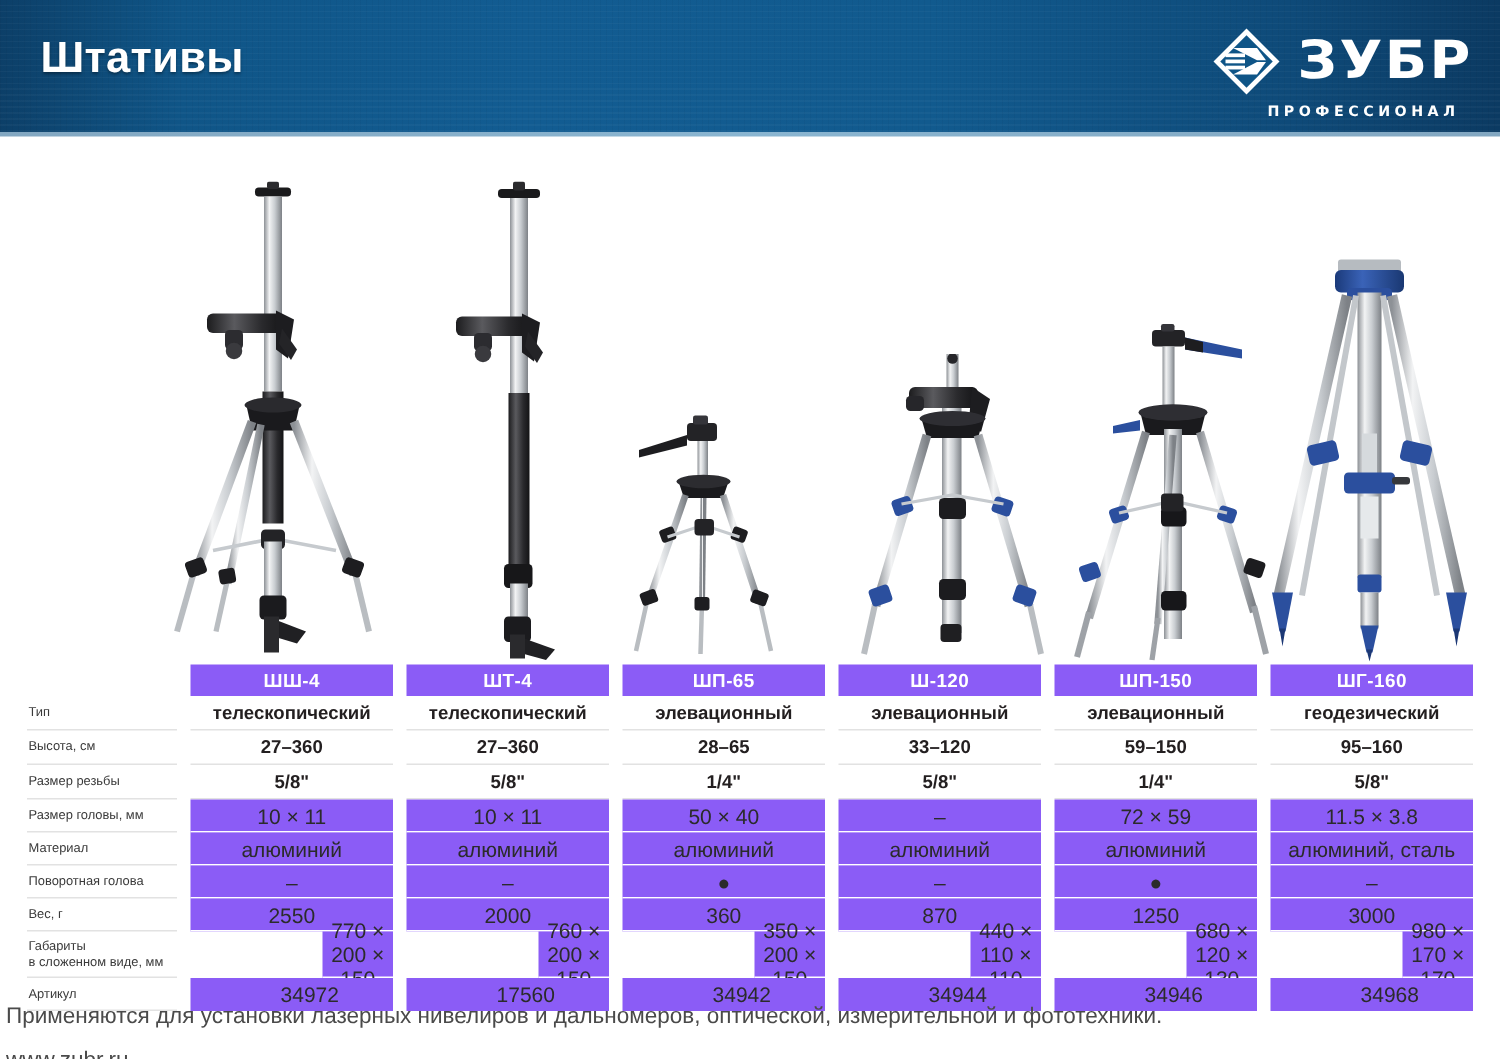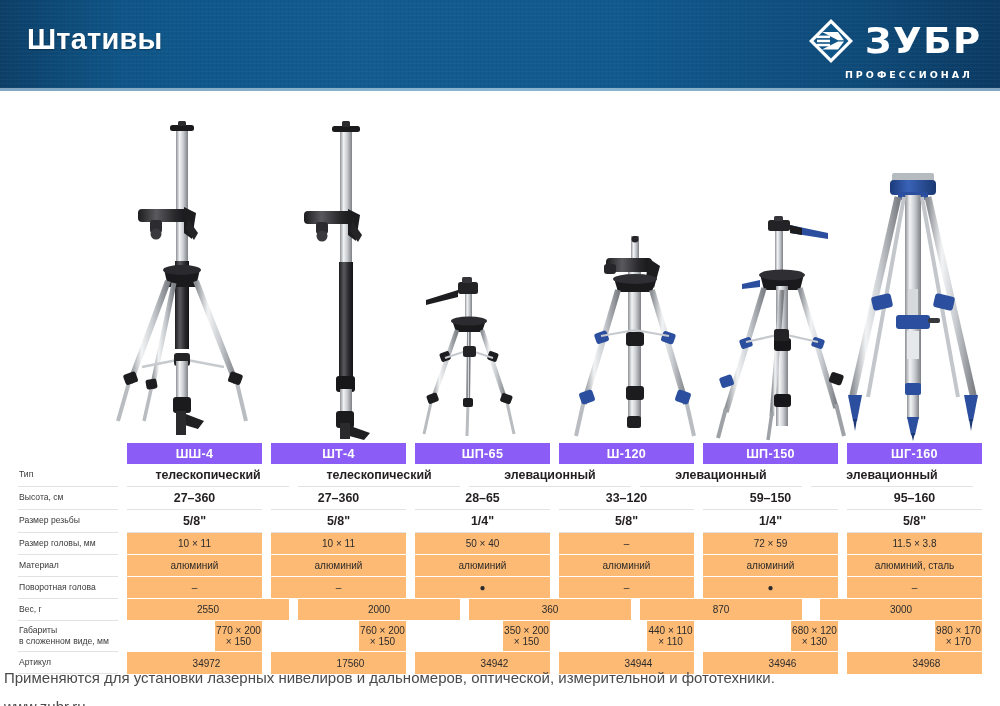--- a/index.html
+++ b/index.html
@@ -99,21 +99,21 @@
 
   
   .row-bold{height:23px;}
   .row-bold .cell{font-weight:bold;font-size:12.4px;background:transparent;}
   .row-bold .cell.sep{border-bottom:1px solid #e2e2e2;}
   .row-bold .label-cell{border-bottom:1px solid #e2e2e2;}
 
   
   .row-gray{height:22px;}
   .row-gray .cell{
-    background:#fdba74;font-weight:normal;font-size:10px;color:#2b2b2b;
+    background:#8b5cf6;font-weight:normal;font-size:14px;color:#2b2b2b;
     border-bottom:1px solid #ffffff;
   }
   .row-gray .label-cell{border-bottom:1px solid #e2e2e2;}
   .row-gray.tall{height:31px;gap:44px;}
   .row-gray.tall .label-cell{font-size:8.6px;}
   .row-gray.last .cell{border-bottom:none;padding-left:24px;}
 
   .dot{font-size:12px;line-height:1;}
 
   
@@ -390,20 +390,21 @@
     <div class="cell sep">телескопический</div>
     <div class="gap"></div>
     <div class="cell sep">телескопический</div>
     <div class="gap"></div>
     <div class="cell sep">элевационный</div>
     <div class="gap"></div>
     <div class="cell sep">элевационный</div>
     <div class="gap"></div>
     <div class="cell sep">элевационный</div>
     <div class="gap"></div>
+    <div class="cell sep">геодезический</div>
   </div>
 
   <div class="trow row-bold">
     <div class="label-cell">Высота, см</div>
     <div class="gap"></div>
     <div class="cell sep">27–360</div>
     <div class="gap"></div>
     <div class="cell sep">27–360</div>
     <div class="gap"></div>
     <div class="cell sep">28–65</div>
@@ -483,20 +484,21 @@
     <div class="label-cell">Вес, г</div>
     <div class="gap"></div>
     <div class="cell">2550</div>
     <div class="gap"></div>
     <div class="cell">2000</div>
     <div class="gap"></div>
     <div class="cell">360</div>
     <div class="gap"></div>
     <div class="cell">870</div>
     <div class="gap"></div>
+    <div class="cell">1250</div>
     <div class="gap"></div>
     <div class="cell">3000</div>
   </div>
 
   <div class="trow row-gray tall">
     <div class="label-cell two-line">
       <div>
         <div>Габариты</div>
         <div>в сложенном виде, мм</div>
       </div>

